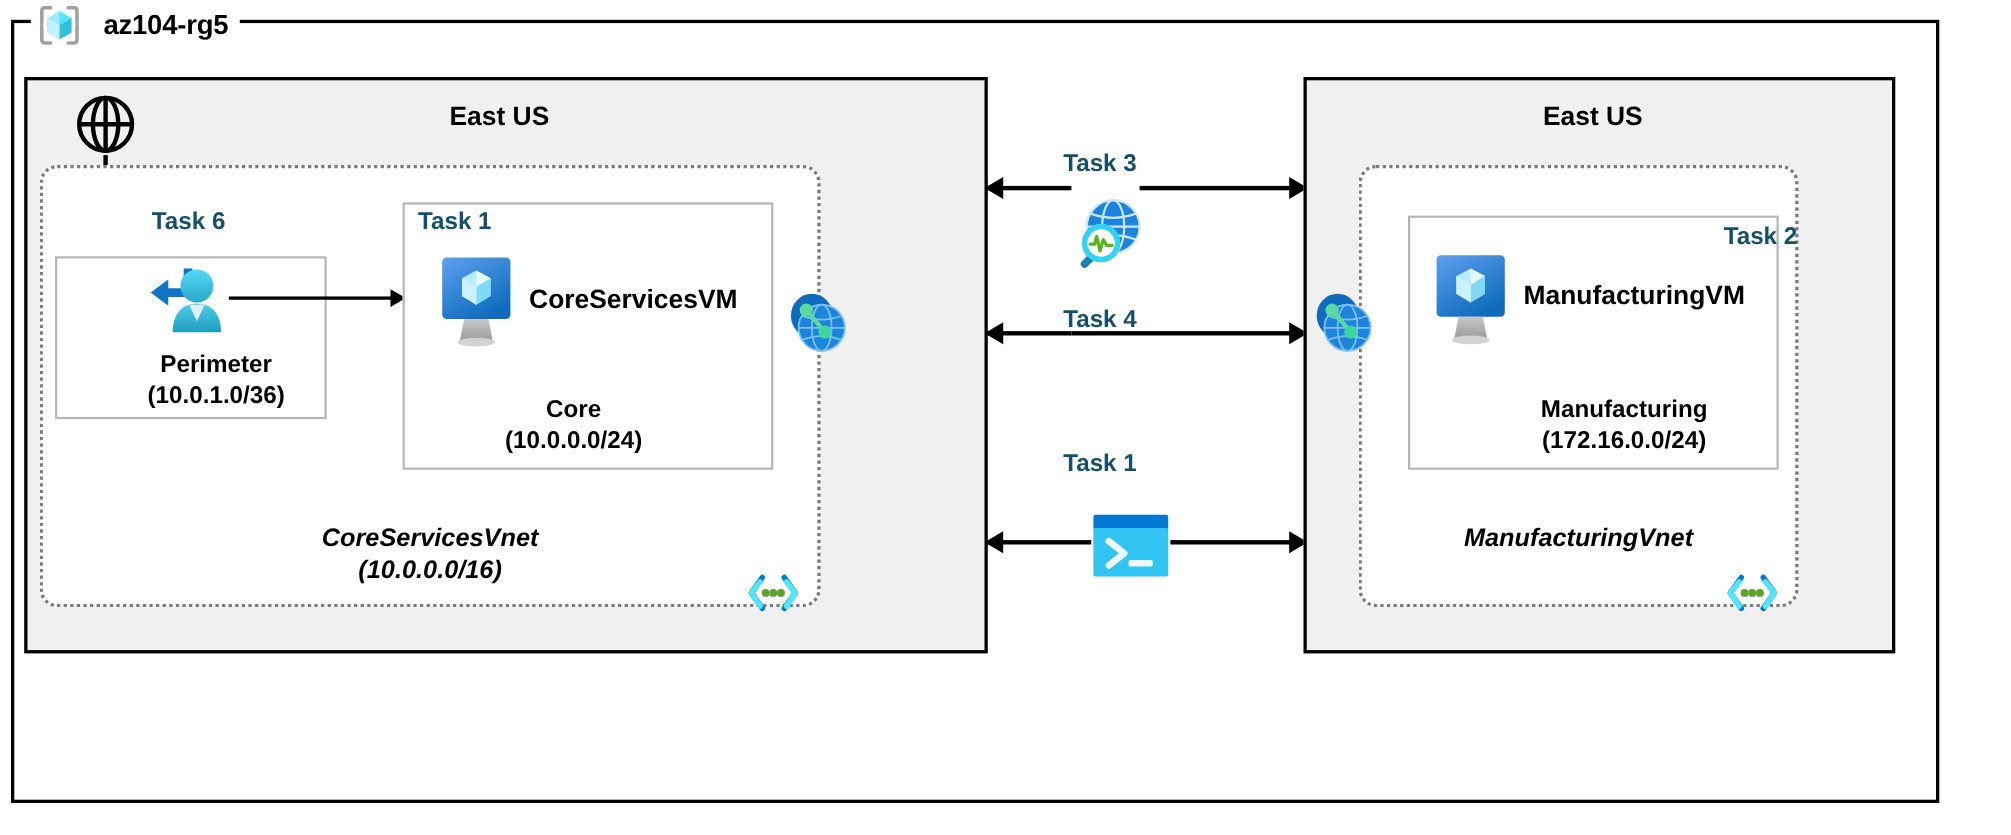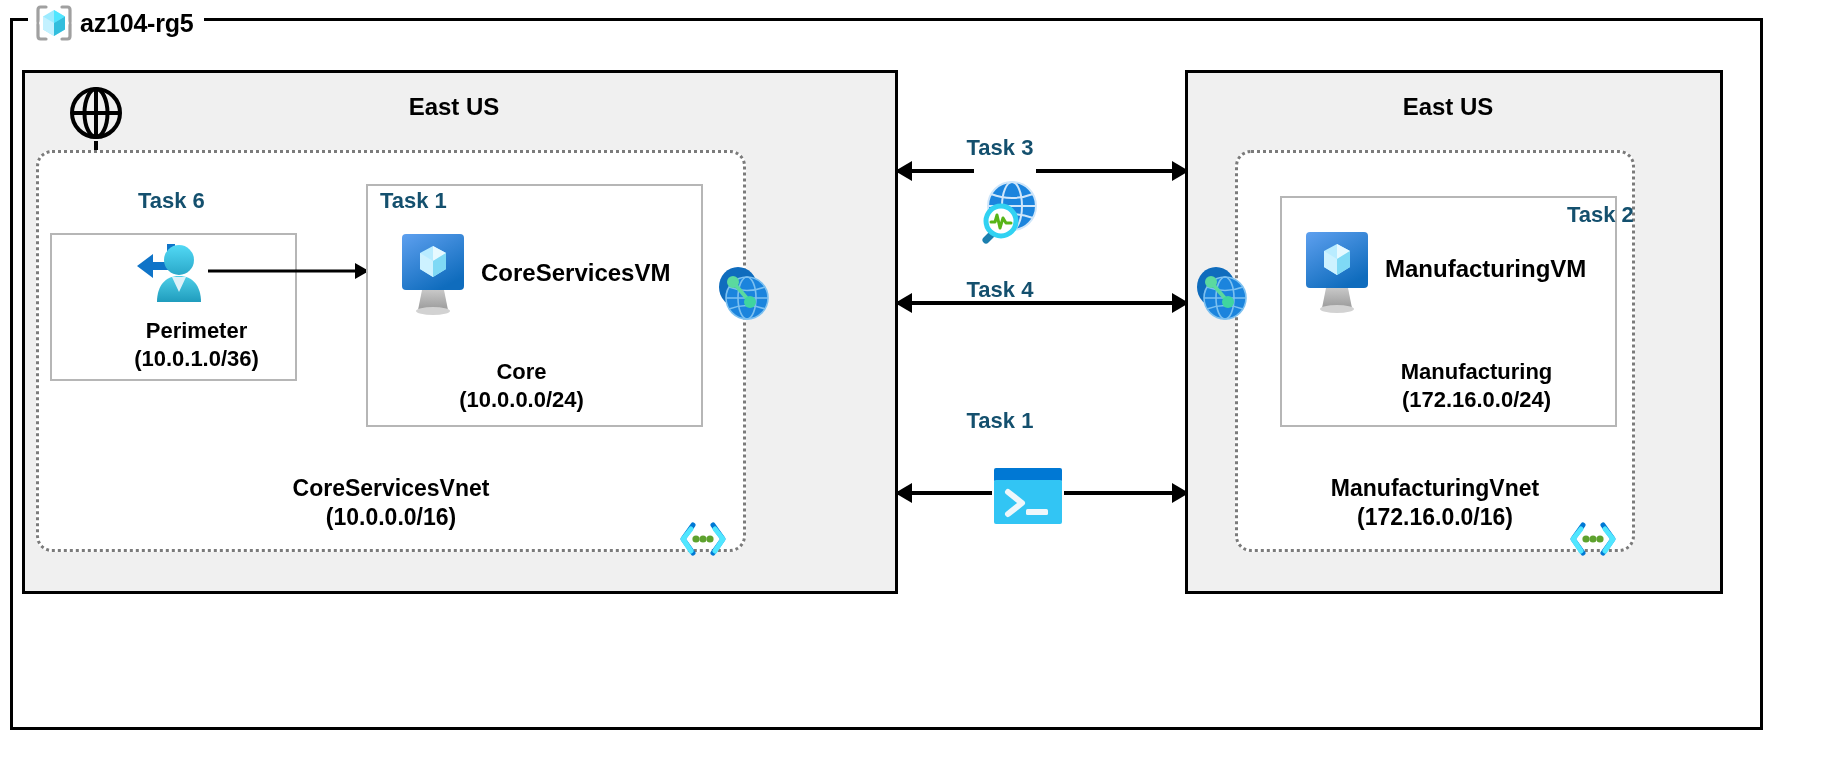--- a/index.html
+++ b/index.html
@@ -29,21 +29,21 @@
     box-sizing: border-box;
   }
   
   .rg-header {
     position: absolute;
     left: 28px;
     top: 0px;
     height: 46px;
     display: flex;
     align-items: center;
-    gap: 6px;
+    gap: 20px;
     background: #ffffff;
     padding: 0 10px 0 6px;
     z-index: 6;
   }
   .rg-title {
     font-size: 25px;
     font-weight: bold;
     color: #000000;
     white-space: nowrap;
     letter-spacing: -0.2px;
@@ -79,20 +79,21 @@
   .vnet-left  { left: 36px;   top: 150px; width: 710px; height: 402px; }
   .vnet-right { left: 1235px; top: 150px; width: 400px; height: 402px; }
   .vnet-label {
     position: absolute;
     left: 0; right: 0;
     text-align: center;
     font-size: 23px;
     font-weight: bold;
     color: #000000;
     line-height: 1.28;
+    font-style: italic;
   }
   .vnet-label-left  { top: 474px; }
   .vnet-label-right { top: 474px; }
 
   
   .subnet {
     position: absolute;
     background: #ffffff;
     border: 2px solid #b6b6b6;
     box-sizing: border-box;
@@ -372,21 +373,20 @@
     <div class="head-right"></div>
   </div>
 
   <div class="region region-right">
     <div class="region-title">East US</div>
   </div>
 
   <div class="vnet vnet-right"></div>
   <div class="vnet-label vnet-label-right" style="left:1235px; width:400px;">
     <div>ManufacturingVnet</div>
-    <div>(172.16.0.0/16)</div>
   </div>
   <div class="icon" style="left:1569px; top:521px; width:48px; height:36px;">
     <svg width="48" height="36" viewBox="0 0 48 36">
       <path d="M14 4 L4 18 L14 32" fill="none" stroke="#0078d4" stroke-width="5" stroke-linecap="round" stroke-linejoin="round"></path>
       <path d="M12 8 L4 18 L12 30" fill="none" stroke="#50e6ff" stroke-width="5" stroke-linecap="round" stroke-linejoin="round"></path>
       <path d="M34 4 L44 18 L34 32" fill="none" stroke="#0078d4" stroke-width="5" stroke-linecap="round" stroke-linejoin="round"></path>
       <path d="M36 8 L44 18 L36 30" fill="none" stroke="#50e6ff" stroke-width="5" stroke-linecap="round" stroke-linejoin="round"></path>
       <circle cx="17" cy="18" r="3.6" fill="#5ea22e"></circle>
       <circle cx="24" cy="18" r="3.6" fill="#5ea22e"></circle>
       <circle cx="31" cy="18" r="3.6" fill="#5ea22e"></circle>

